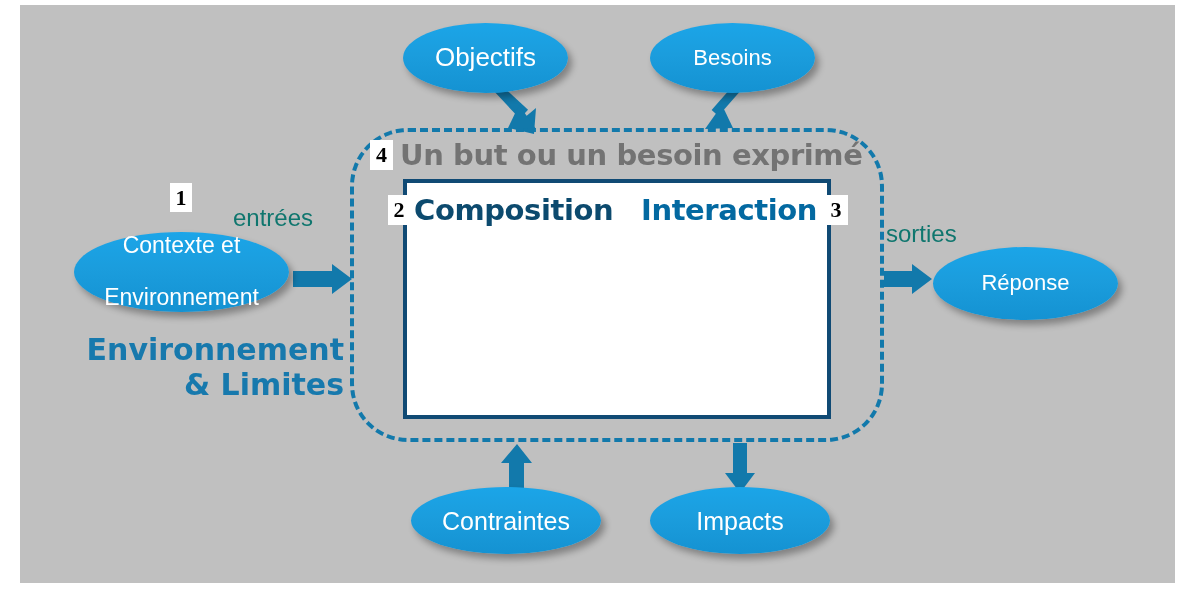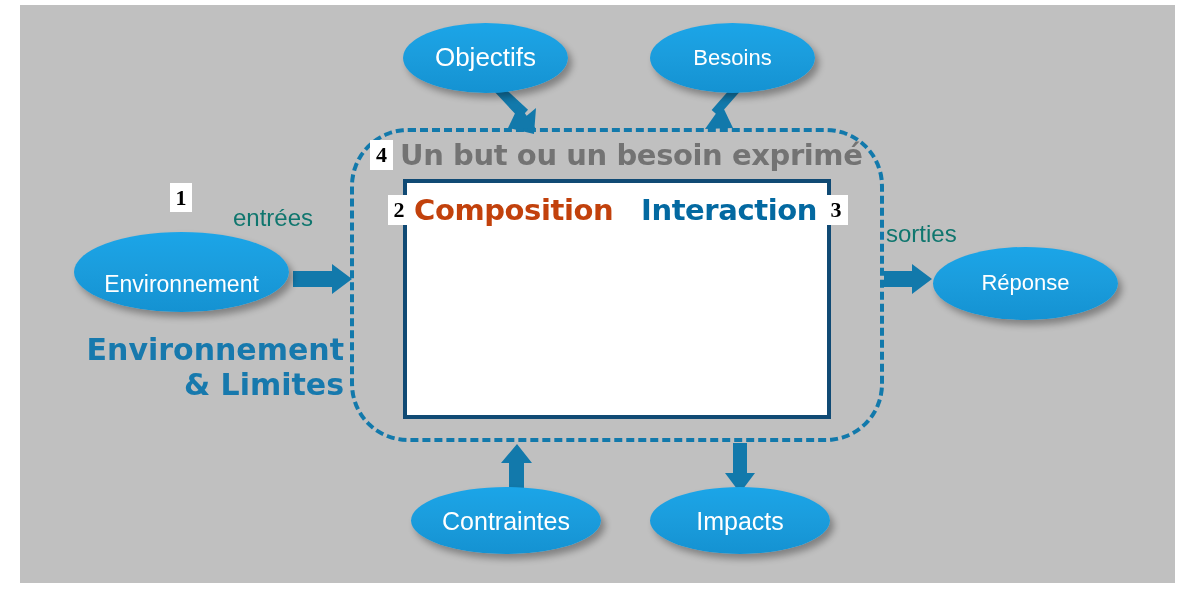--- a/index.html
+++ b/index.html
@@ -80,21 +80,21 @@
   }
   .panel-head {
     position: absolute;
     top: 193px;
     font-size: 29px;
     font-weight: bold;
     white-space: nowrap;
     letter-spacing: -0.4px;
     font-family: "DejaVu Sans", sans-serif;
   }
-  .panel-head.composition { left: 414px; color: #c2410c; }
+  .panel-head.composition { left: 414px; color: #0c4a6e; }
   .panel-head.interaction { left: 641px; color: #0369a1; }
 
   .env-limits {
     position: absolute;
     left: 86px;
     top: 332px;
     width: 258px;
     text-align: right;
     font-size: 30px;
     font-weight: bold;
@@ -276,21 +276,21 @@
   <div class="ellipse" style="left:403px; top:23px; width:165px; height:70px; font-size:26px;">
     <span>Objectifs</span>
   </div>
 
   <div class="ellipse" style="left:650px; top:23px; width:165px; height:70px; font-size:22px;">
     <span>Besoins</span>
   </div>
 
   <div class="ellipse" style="left:74px; top:232px; width:215px; height:80px; font-size:23px;">
     <span>
-      <br>
+      <span>Contexte et</span><br>
       <span>Environnement</span>
     </span>
   </div>
 
   <div class="ellipse" style="left:933px; top:247px; width:185px; height:73px; font-size:22px;">
     <span>Réponse</span>
   </div>
 
   <div class="ellipse" style="left:411px; top:487px; width:190px; height:67px; font-size:25px;">
     <span>Contraintes</span>

